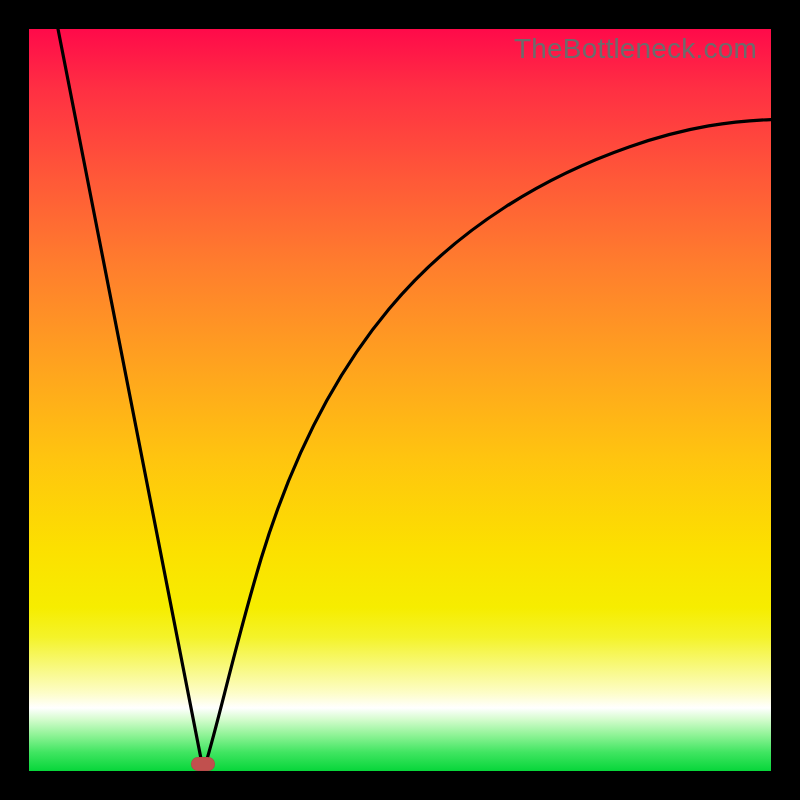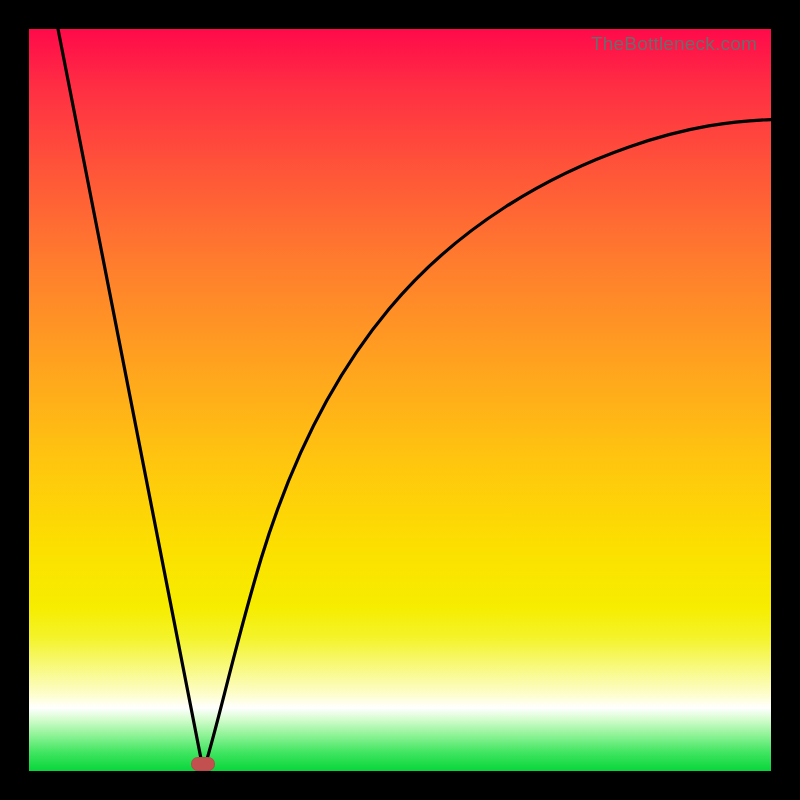--- a/index.html
+++ b/index.html
@@ -42,21 +42,21 @@
       #94f49a 95%,
       #40e561 97.5%,
       #07d63a 100%
     );
   }
   .watermark {
     position: absolute;
     top: 4px;
     right: 14px;
     color: #6c6c6c;
-    font-size: 19px;
+    font-size: 28px;
     font-weight: 400;
     letter-spacing: 0.2px;
     z-index: 5;
     margin-left: 48px;
   }
   svg.curve {
     position: absolute;
     left: 0;
     top: 0;
     width: 742px;

